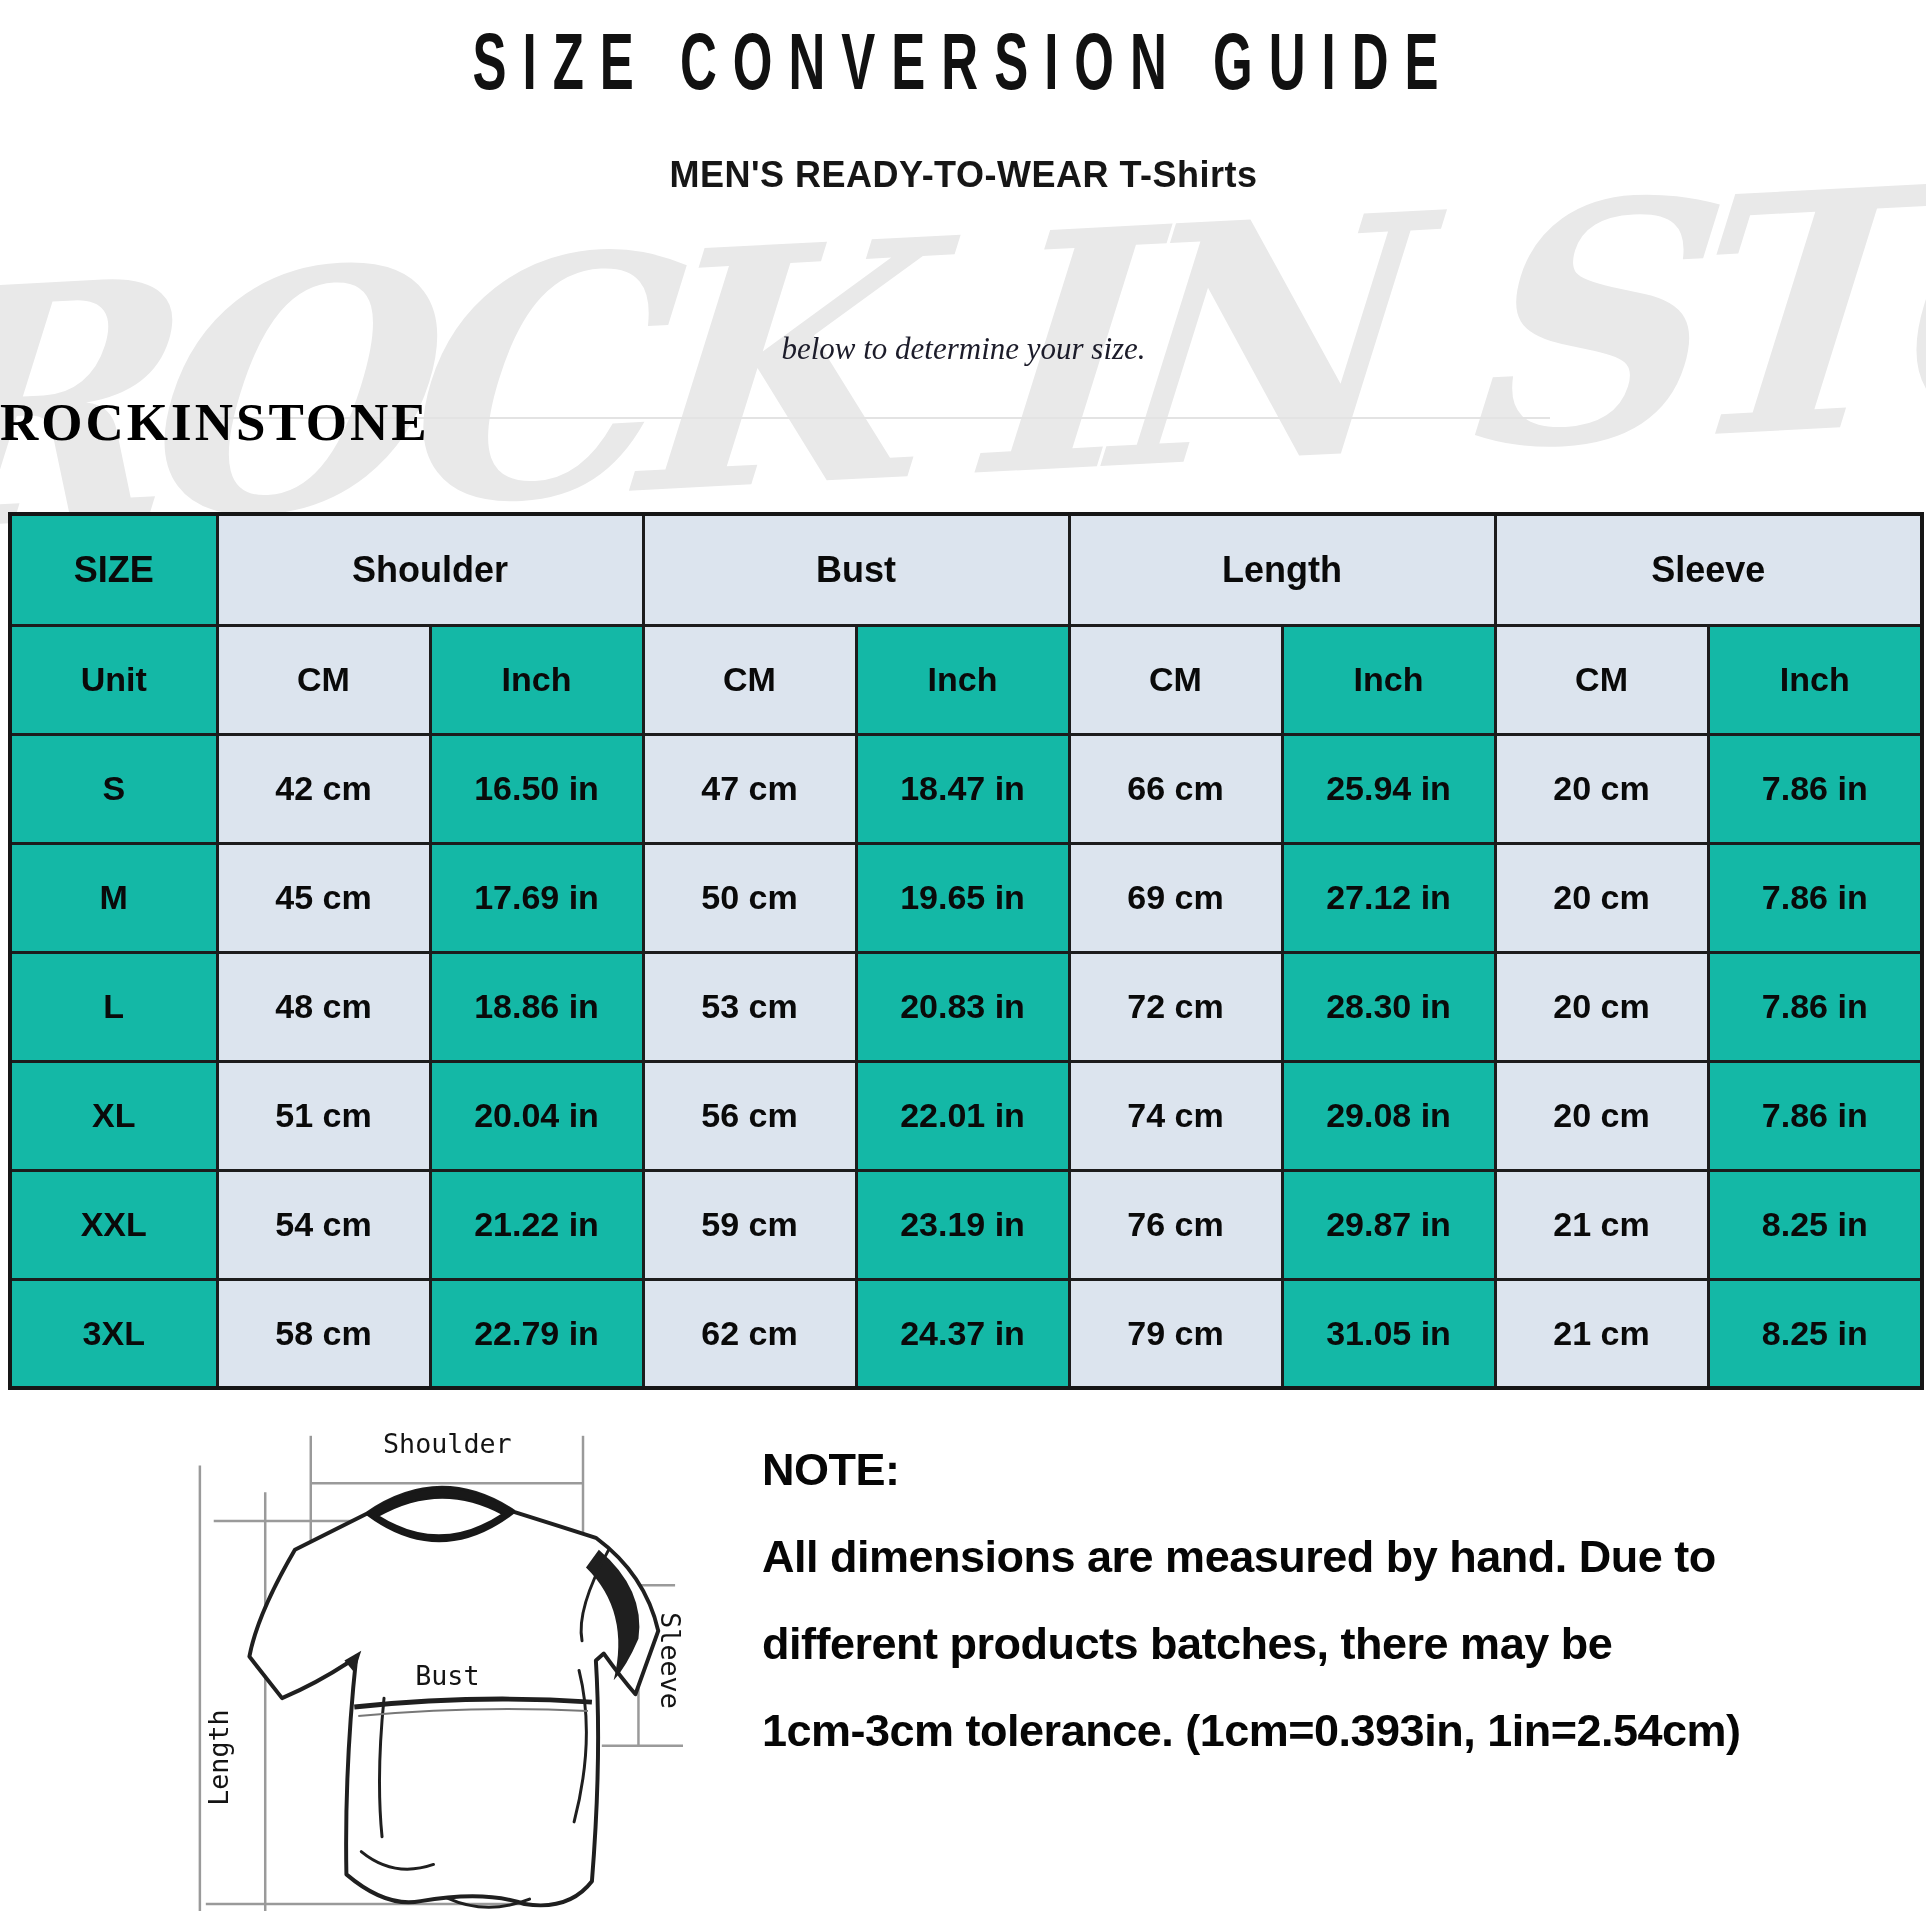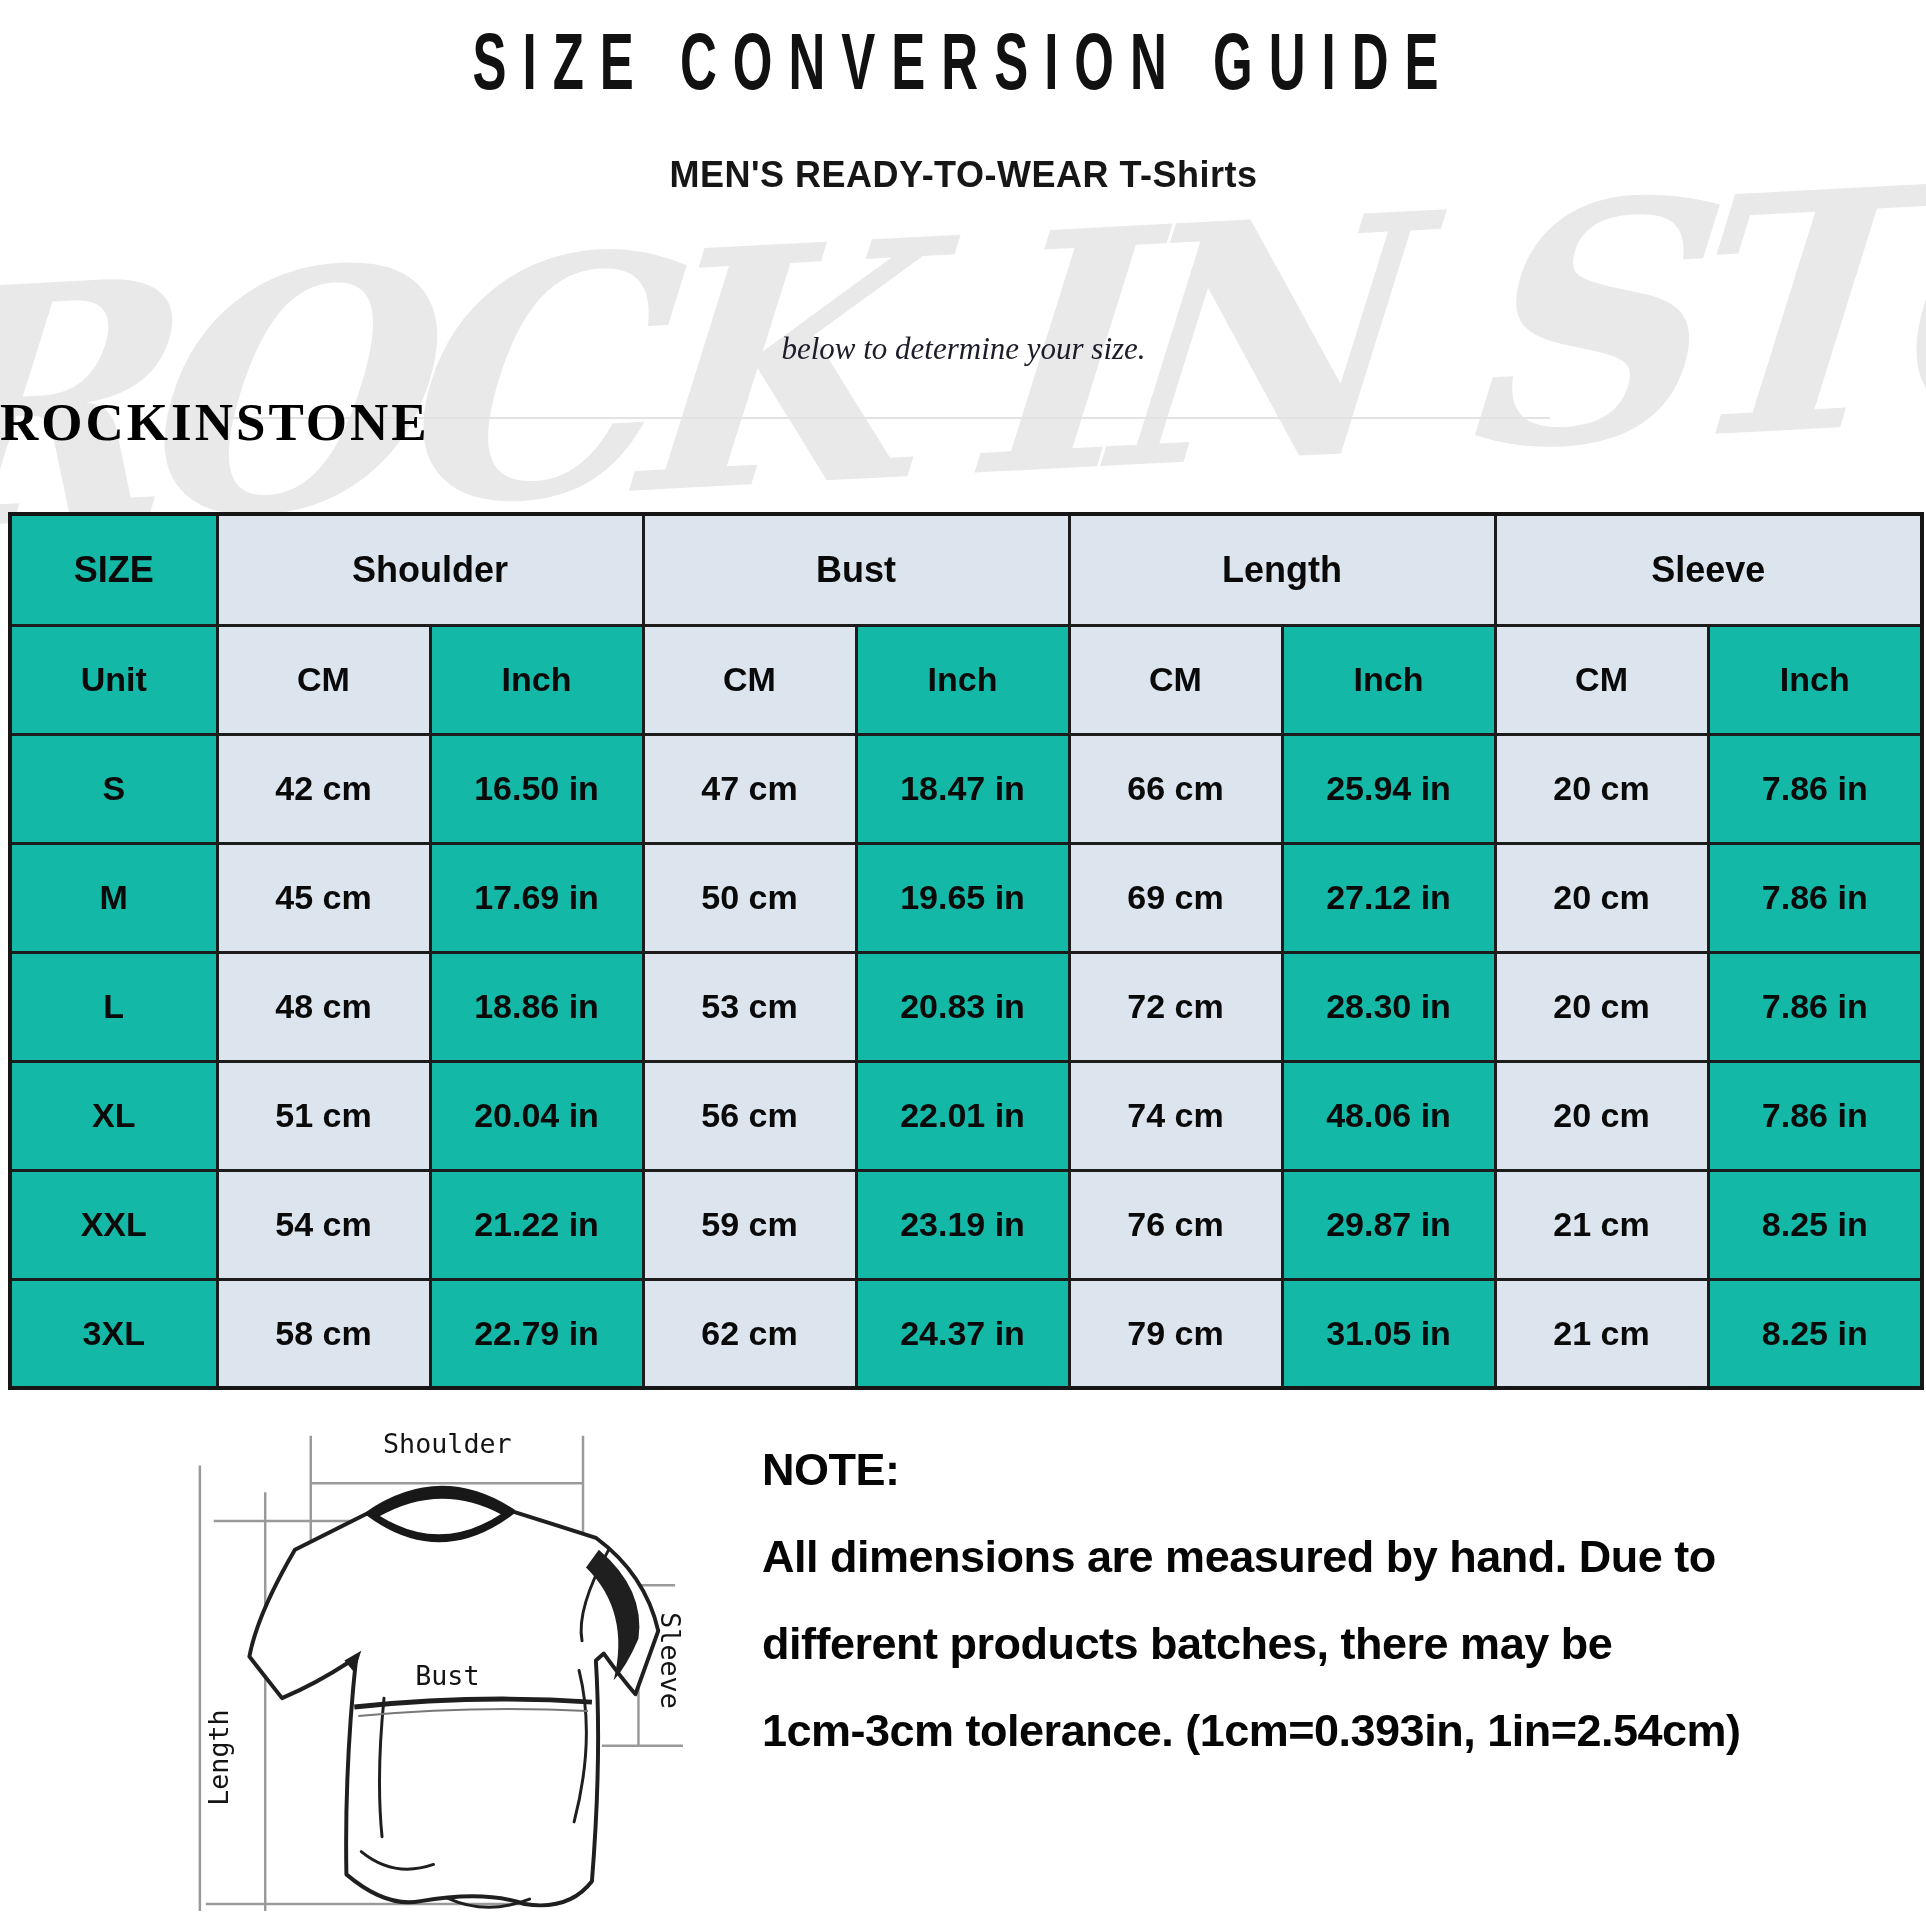--- a/index.html
+++ b/index.html
@@ -126,21 +126,21 @@
       <td class="blue">20 cm</td>
       <td class="white">7.86 in</td>
     </tr>
     <tr class="rw">
       <td class="white">XL</td>
       <td class="blue">51 cm</td>
       <td class="white">20.04 in</td>
       <td class="blue">56 cm</td>
       <td class="white">22.01 in</td>
       <td class="blue">74 cm</td>
-      <td class="white">48.06 in</td>
+      <td class="white">29.08 in</td>
       <td class="blue">20 cm</td>
       <td class="white">7.86 in</td>
     </tr>
     <tr class="rw">
       <td class="white">XXL</td>
       <td class="blue">54 cm</td>
       <td class="white">21.22 in</td>
       <td class="blue">59 cm</td>
       <td class="white">23.19 in</td>
       <td class="blue">76 cm</td>

